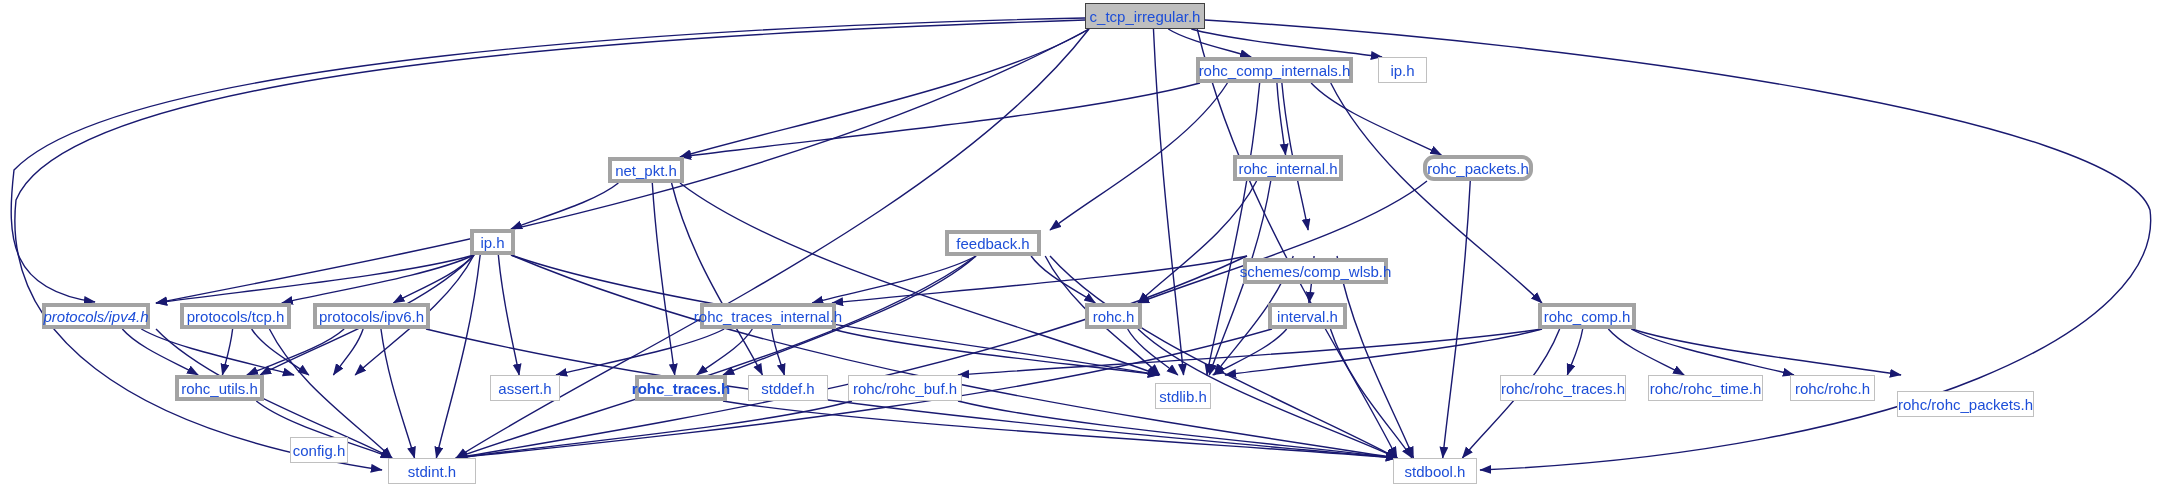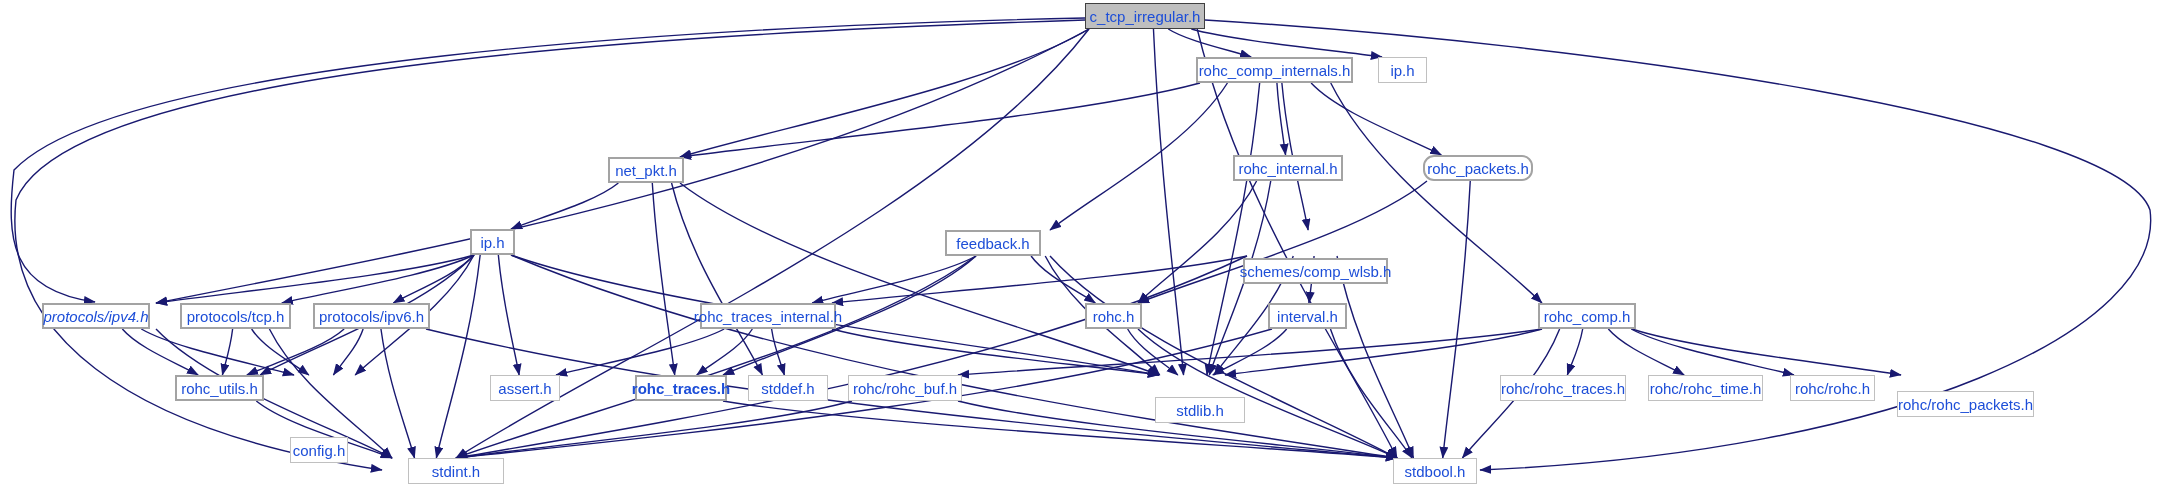--- a/index.html
+++ b/index.html
@@ -33,21 +33,21 @@
     height: 26px;
     background: #ffffff;
     border: 1px solid #c0c0c0;
     font-size: 15px;
     color: #1d4ed8;
     white-space: nowrap;
     padding: 0 7px;
     line-height: 1;
   }
   .node.strong {
-    border: 2px solid #a3a3a3;
+    border: 4px solid #a3a3a3;
   }
   .node.root {
     background: #bfbfbf;
     border: 1px solid #404040;
   }
 </style>
 </head>
 <body>
 
 <div id="graph-root">
@@ -195,35 +195,35 @@
       </div>
       <div class="node strong" style="left: 635px; top: 375px; width: 92px; font-weight: bold;">
         <span>rohc_traces.h</span>
       </div>
       <div class="node " style="left: 748px; top: 375px; width: 80px;">
         <span>stddef.h</span>
       </div>
       <div class="node " style="left: 848px; top: 375px; width: 114px;">
         <span>rohc/rohc_buf.h</span>
       </div>
-      <div class="node " style="left: 1155px; top: 397px; width: 90px; justify-content: center;">
+      <div class="node " style="left: 1155px; top: 383px; width: 56px; justify-content: center;">
         <span>stdlib.h</span>
       </div>
       <div class="node " style="left: 1500px; top: 375px; width: 126px;">
         <span>rohc/rohc_traces.h</span>
       </div>
       <div class="node " style="left: 1648px; top: 375px; width: 115px;">
         <span>rohc/rohc_time.h</span>
       </div>
       <div class="node " style="left: 1790px; top: 375px; width: 85px;">
         <span>rohc/rohc.h</span>
       </div>
       <div class="node " style="left: 1897px; top: 375px; width: 137px; margin-top: 16px;">
         <span>rohc/rohc_packets.h</span>
       </div>
-      <div class="node " style="left: 388px; top: 458px; width: 96px; margin-left: 20px;">
+      <div class="node " style="left: 388px; top: 458px; width: 88px;">
         <span>stdint.h</span>
       </div>
       <div class="node " style="left: 1393px; top: 458px; width: 84px;">
         <span>stdbool.h</span>
       </div>
     </div>
 </div>
 
 </body></html>

